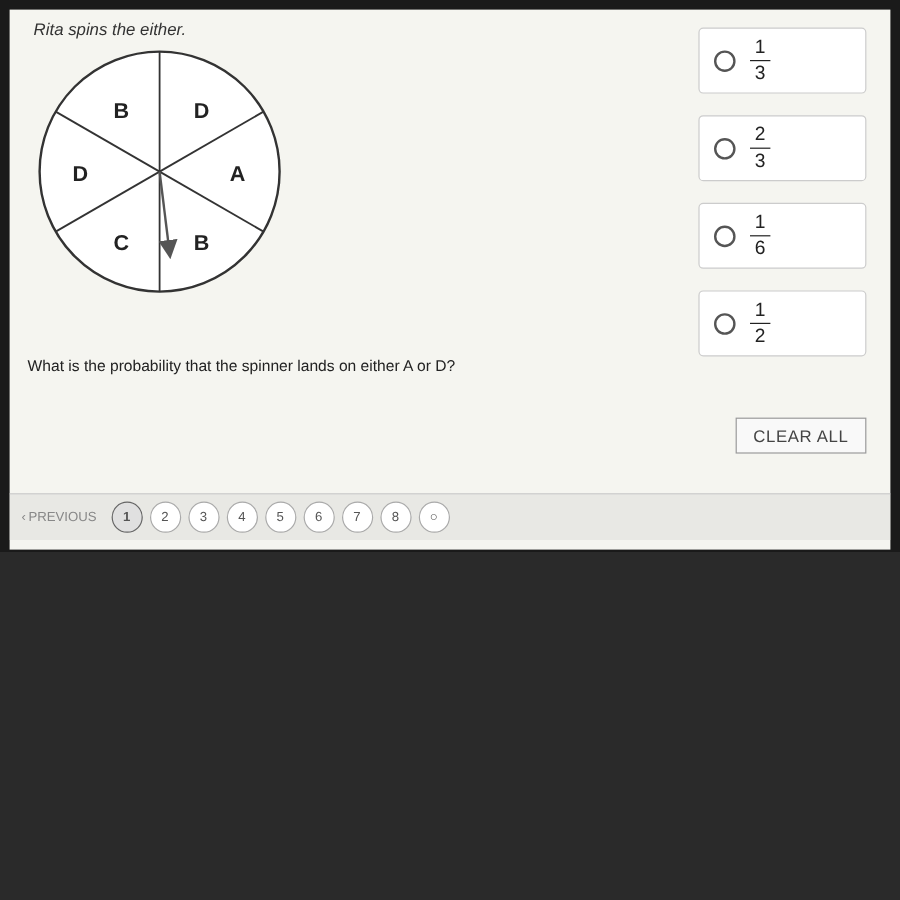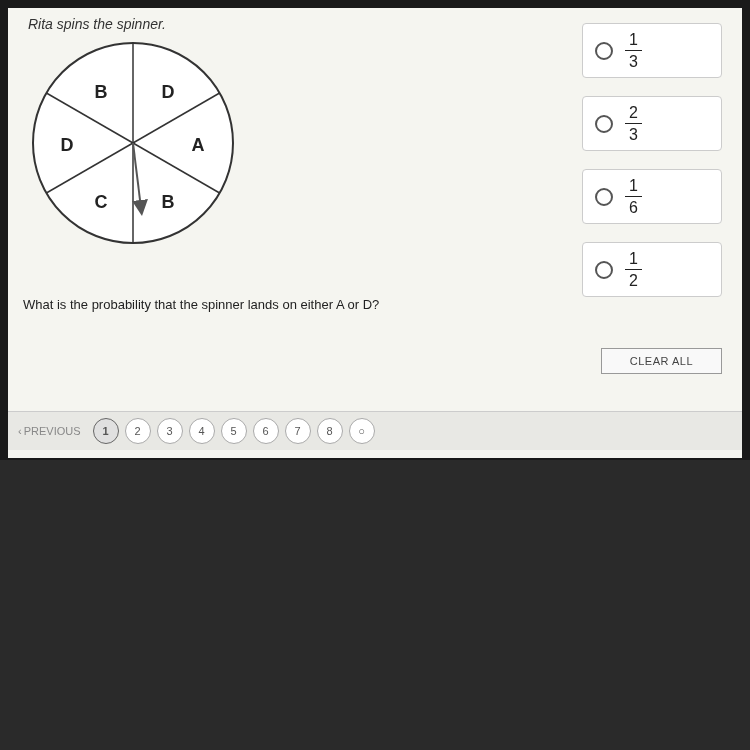--- a/index.html
+++ b/index.html
@@ -114,22 +114,22 @@
       line-height: 1.2;
     }
 
     
     .clear-all-btn {
       position: absolute;
       top: 340px;
       right: 20px;
       border: 1px solid #999;
       background: #f9f9f9;
-      padding: 6px 28px;
-      font-size: 11px;
+      padding: 6px 14px;
+      font-size: 14px;
       letter-spacing: 0.5px;
       cursor: pointer;
       color: #444;
     }
 
     
     .bottom-nav {
       position: absolute;
       bottom: 8px;
       left: 0;
@@ -178,21 +178,21 @@
       width: 220px;
       height: 220px;
     }
   </style>
 </head>
 <body>
 
 <div class="laptop-screen-bezel">
   <div class="screen-content">
 
-    <div class="header-text">Rita spins the spinner.</div>
+    <div class="header-text">Rita spins the either.</div>
 
     <div class="spinner-area">
       <svg class="spinner-svg" viewBox="0 0 220 220">
 
         <circle cx="110" cy="110" r="100" fill="white" stroke="#333" stroke-width="2"></circle>
 
         <line x1="110" y1="110" x2="110" y2="10" stroke="#333" stroke-width="1.5"></line>
 
         <line x1="110" y1="110" x2="196.6" y2="60" stroke="#333" stroke-width="1.5"></line>
 

